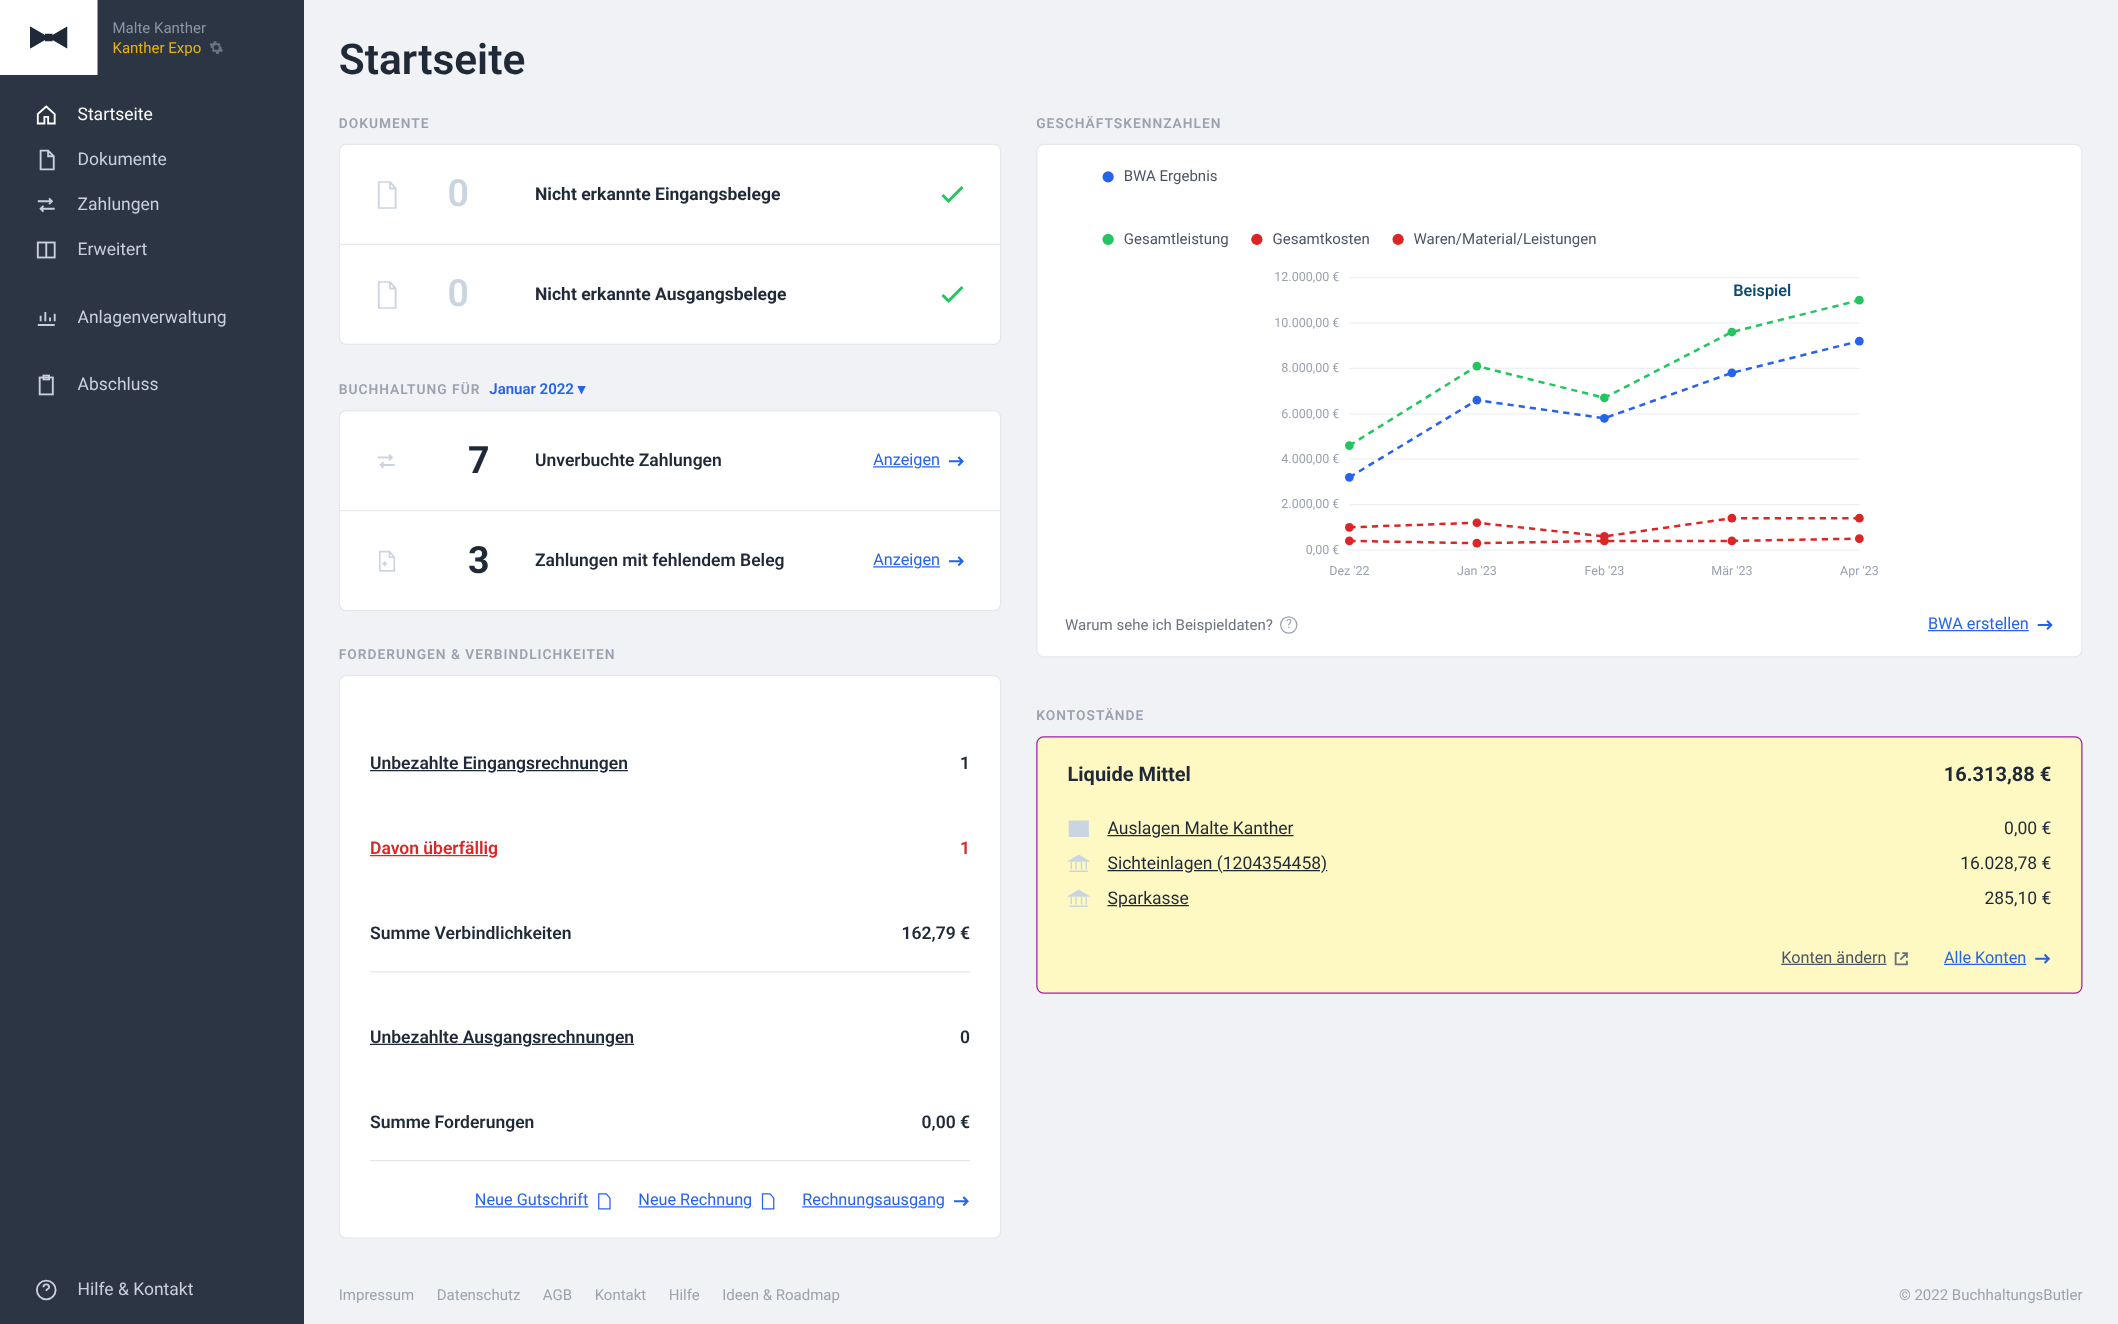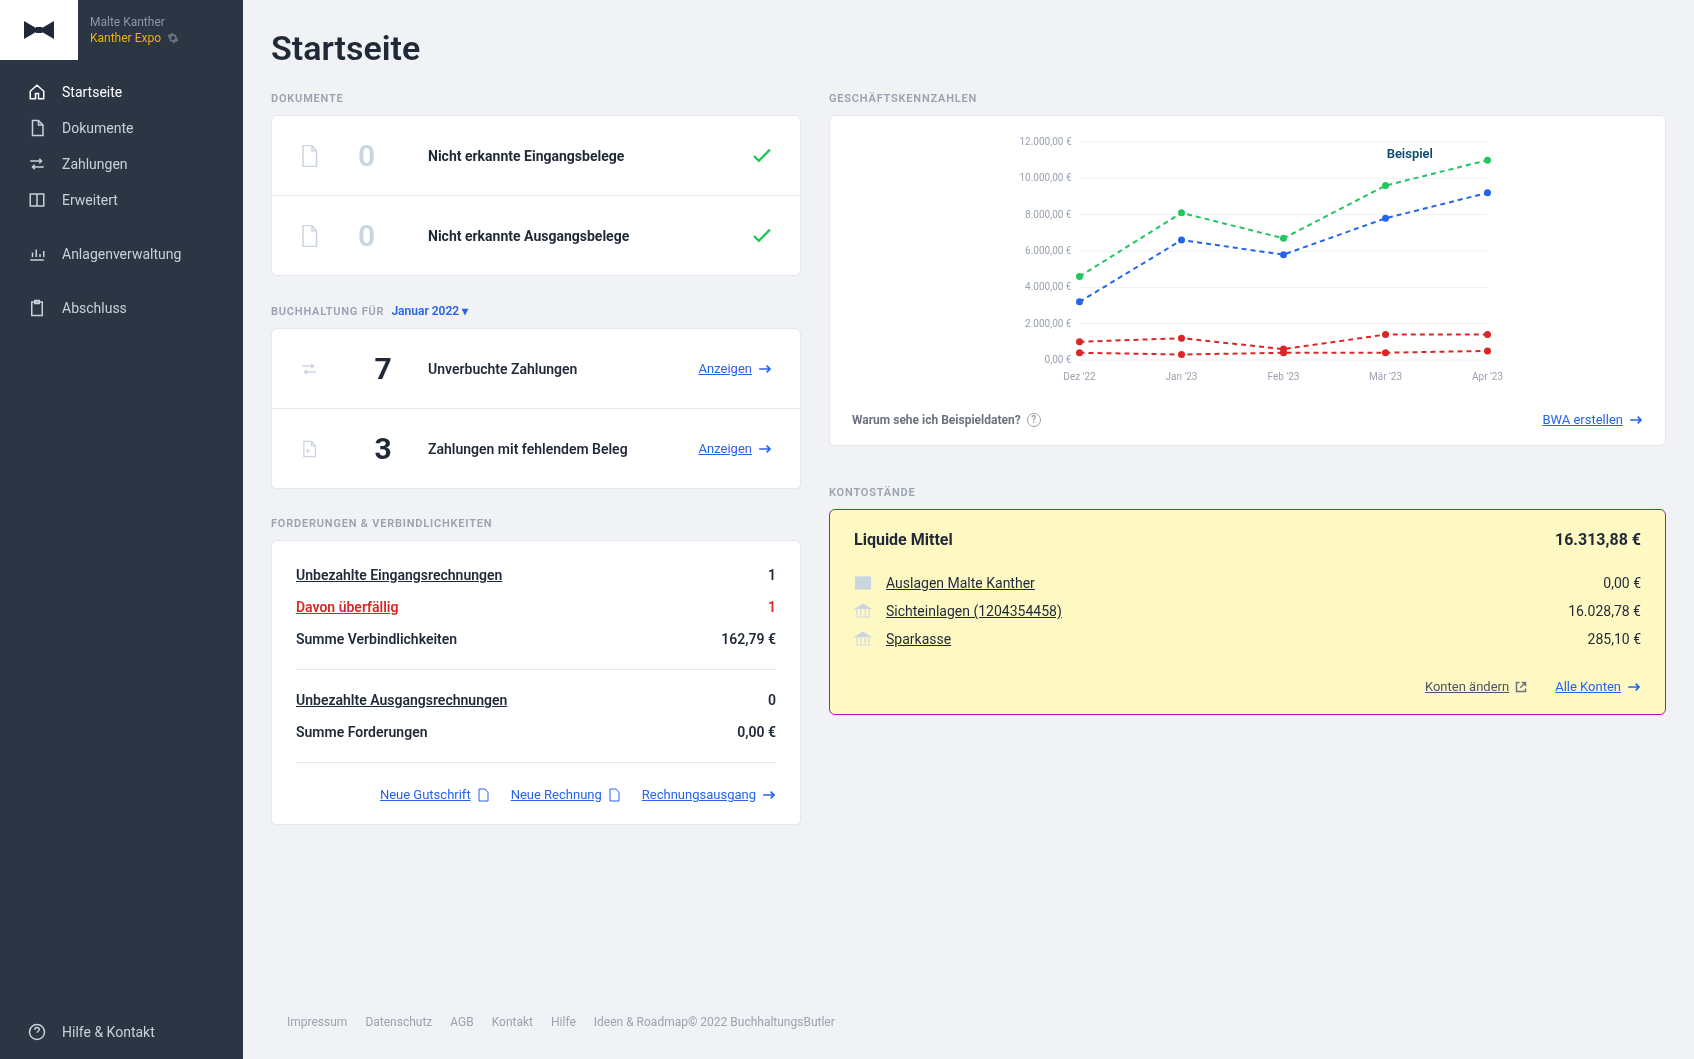--- a/index.html
+++ b/index.html
@@ -44,53 +44,53 @@
     
     .book-row { display: flex; align-items: center; padding: 22px 28px; border-bottom: 1px solid #e5e7eb; }
     .book-row:last-child { border-bottom: none; }
     .book-icon { width: 18px; height: 18px; fill: #cbd5e1; margin-right: 40px; }
     .book-count { font-size: 30px; font-weight: 700; color: #1f2937; width: 50px; text-align: center; }
     .book-label { font-size: 14px; font-weight: 600; color: #1f2937; flex: 1; margin-left: 20px; }
     .book-link { color: #2563eb; font-size: 13px; text-decoration: underline; cursor: pointer; display: flex; align-items: center; gap: 6px; }
     .arrow-icon { width: 14px; height: 10px; }
     
     .list-section { padding: 18px 24px; }
-    .list-row { display: flex; justify-content: space-between; padding: 8px 0; font-size: 14px; }
+    .list-row { display: flex; justify-content: space-between; padding: 8px 0; font-size: 14px; margin-top: 36px; }
     .list-label { font-weight: 600; }
     .list-label.underline { text-decoration: underline; cursor: pointer; }
     .list-label.overdue { color: #dc2626; text-decoration: underline; cursor: pointer; }
     .list-value { font-weight: 600; }
     .list-value.overdue { color: #dc2626; }
     .divider { border-top: 1px solid #e5e7eb; margin: 14px 0; }
     
     .action-row { display: flex; justify-content: flex-end; gap: 22px; padding: 10px 0 4px; }
     .action-link { color: #2563eb; font-size: 13px; text-decoration: underline; cursor: pointer; display: flex; align-items: center; gap: 6px; }
     
     
     .chart-card { background: #fff; border: 1px solid #e5e7eb; border-radius: 6px; padding: 18px 22px; }
     .legend { display: flex; flex-wrap: wrap; gap: 18px; margin-bottom: 16px; margin-left: 30px; }
     .legend-item { display: flex; align-items: center; gap: 8px; font-size: 12px; color: #4b5563; }
     .legend-dot { width: 9px; height: 9px; border-radius: 50%; }
     .chart-container { position: relative; height: 250px; margin-left: 10px; }
     .chart-svg { width: 100%; height: 100%; }
     .watermark { position: absolute; top: 12px; right: 210px; color: #0c4a6e; font-weight: 600; font-size: 13px; }
     .chart-footer { display: flex; justify-content: space-between; align-items: center; padding-top: 18px; margin-top: 10px; }
-    .chart-hint { font-size: 12px; color: #6b7280; display: flex; align-items: center; gap: 6px; font-weight: bold; }
+    .chart-hint { font-size: 12px; color: #6b7280; display: flex; align-items: center; gap: 6px; }
     .info-icon { width: 14px; height: 14px; border: 1.5px solid #9ca3af; border-radius: 50%; display: inline-flex; align-items: center; justify-content: center; font-size: 10px; color: #9ca3af; }
     
     .accounts-card { background: #fef9c3; border: 1px solid #a21caf; border-radius: 6px; padding: 20px 24px; }
     .accounts-header { display: flex; justify-content: space-between; font-size: 16px; font-weight: 700; margin-bottom: 20px; }
     .account-row { display: flex; align-items: flex-end; padding: 6px 0; font-size: 14px; }
     .account-icon { width: 18px; height: 16px; fill: #cbd5e1; margin-right: 14px; }
     .account-name { text-decoration: underline; cursor: pointer; flex: 1; }
     .account-value { font-weight: 400; }
     .accounts-footer { display: flex; justify-content: flex-end; gap: 28px; padding-top: 26px; }
     
     
-    .page-footer { position: absolute; bottom: 14px; left: 0; right: 0; display: flex; justify-content: flex-start; padding: 16px 28px; font-size: 12px; color: #9ca3af; margin-left: 16px; }
+    .page-footer { position: absolute; bottom: 0; left: 0; right: 0; display: flex; justify-content: space-between; padding: 16px 28px; font-size: 12px; color: #9ca3af; }
     .footer-links { display: flex; gap: 18px; }
     .footer-links span { cursor: pointer; }
     
     .mt-section { margin-top: 28px; }
     svg { display: block; }
   </style>
 </head>
 <body>
 
 <div class="app">
@@ -280,20 +280,39 @@
                   </a>
               </div>
             </div>
           </div>
         </div>
       </div>
 
       <div>
         <div class="section-label">GESCHÄFTSKENNZAHLEN</div>
         <div class="chart-card">
+          <div class="legend">
+            <div class="legend-item">
+                <span class="legend-dot" style="background:#2563eb"></span>
+                <span>BWA Ergebnis</span>
+              </div>
+            <div style="flex-basis:100%;height:0"></div>
+            <div class="legend-item">
+                <span class="legend-dot" style="background:#22c55e"></span>
+                <span>Gesamtleistung</span>
+              </div>
+            <div class="legend-item">
+                <span class="legend-dot" style="background:#dc2626"></span>
+                <span>Gesamtkosten</span>
+              </div>
+            <div class="legend-item">
+                <span class="legend-dot" style="background:#dc2626"></span>
+                <span>Waren/Material/Leistungen</span>
+              </div>
+          </div>
           <div class="chart-container">
             <div class="watermark">Beispiel</div>
             <svg class="chart-svg" id="kpi-chart" viewBox="0 0 490 250">
                 <line x1="72" y1="226" x2="480" y2="226" stroke="#eef0f4" stroke-width="1"></line>
                 <text x="64" y="229" text-anchor="end" font-size="10" fill="#9aa2b0">0,00 €</text>
                 <line x1="72" y1="189.66666666666669" x2="480" y2="189.66666666666669" stroke="#eef0f4" stroke-width="1"></line>
                 <text x="64" y="192.66666666666669" text-anchor="end" font-size="10" fill="#9aa2b0">2.000,00 €</text>
                 <line x1="72" y1="153.33333333333334" x2="480" y2="153.33333333333334" stroke="#eef0f4" stroke-width="1"></line>
                 <text x="64" y="156.33333333333334" text-anchor="end" font-size="10" fill="#9aa2b0">4.000,00 €</text>
                 <line x1="72" y1="117" x2="480" y2="117" stroke="#eef0f4" stroke-width="1"></line>

